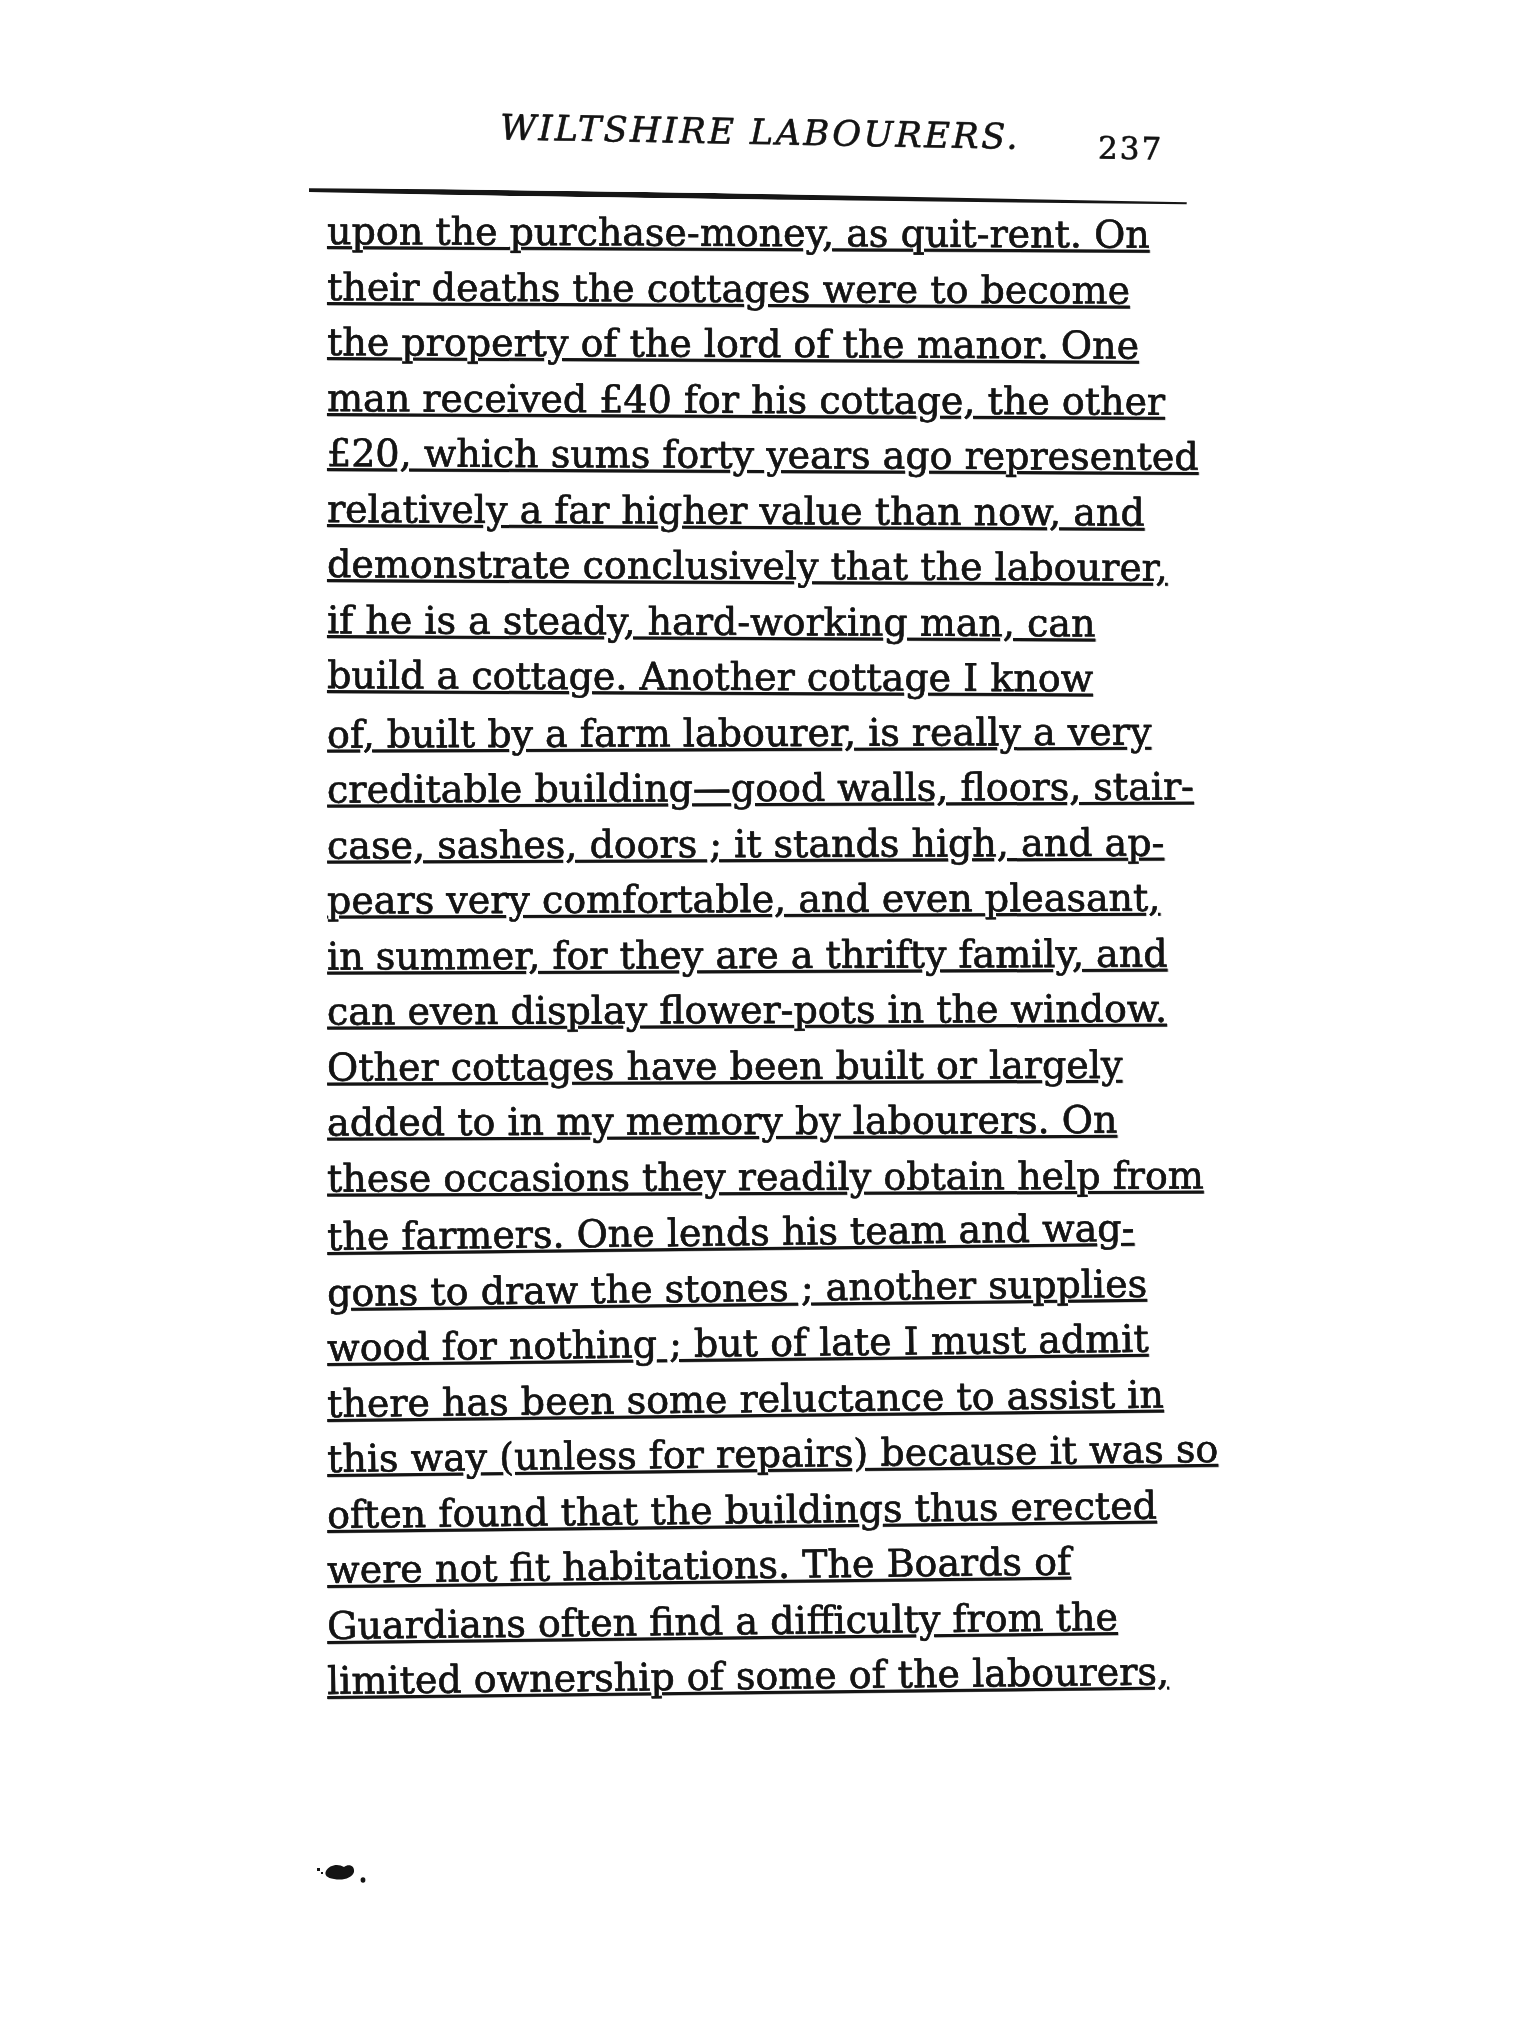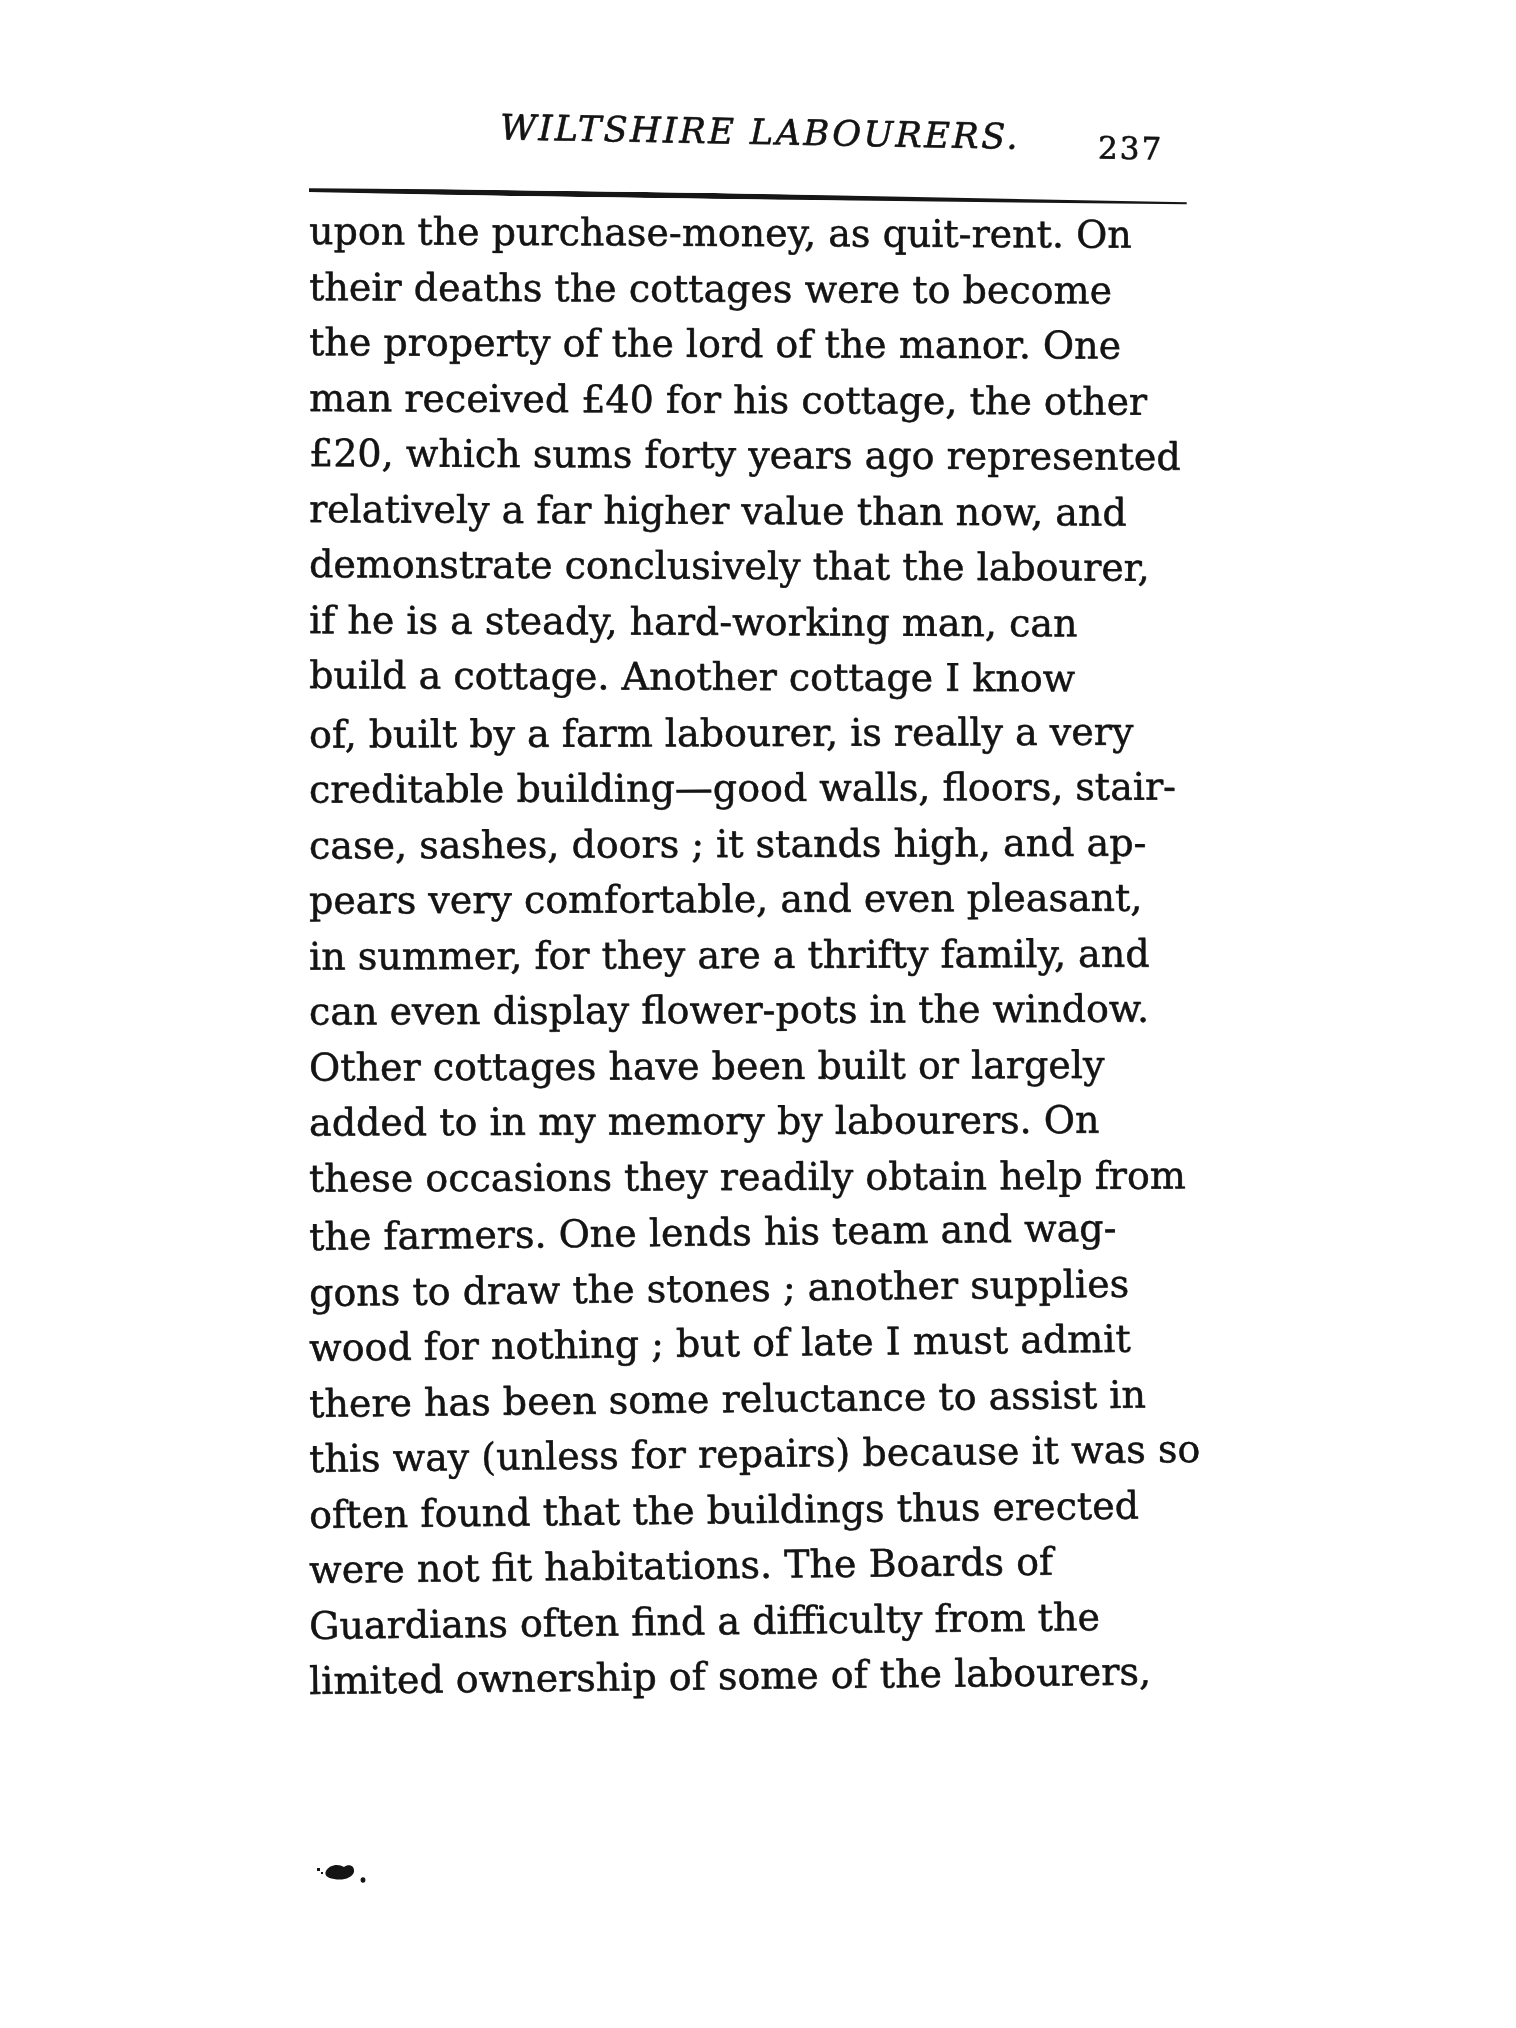--- a/index.html
+++ b/index.html
@@ -45,22 +45,23 @@
     left: 309px; top: 187px;
     width: 878px; height: 6px;
     background: #161616;
     transform: rotate(0.85deg);
     transform-origin: left center;
     clip-path: polygon(0 22%, 18% 4%, 45% 0, 72% 18%, 100% 38%, 100% 72%, 55% 95%, 20% 100%, 0 82%);
   }
   
   .bodytext {
     position: absolute;
-    left: 309px; top: 206px;
+    left: 327px; top: 206px;
     width: 879px;
+    text-decoration: underline;
   }
   .tl {
     font-size: 38px;
     line-height: 55.5px;
     height: 55.5px;
     white-space: nowrap;
     text-align: justify;
     text-align-last: justify;
     color: #141414;
     -webkit-text-stroke: 0.35px #141414;

